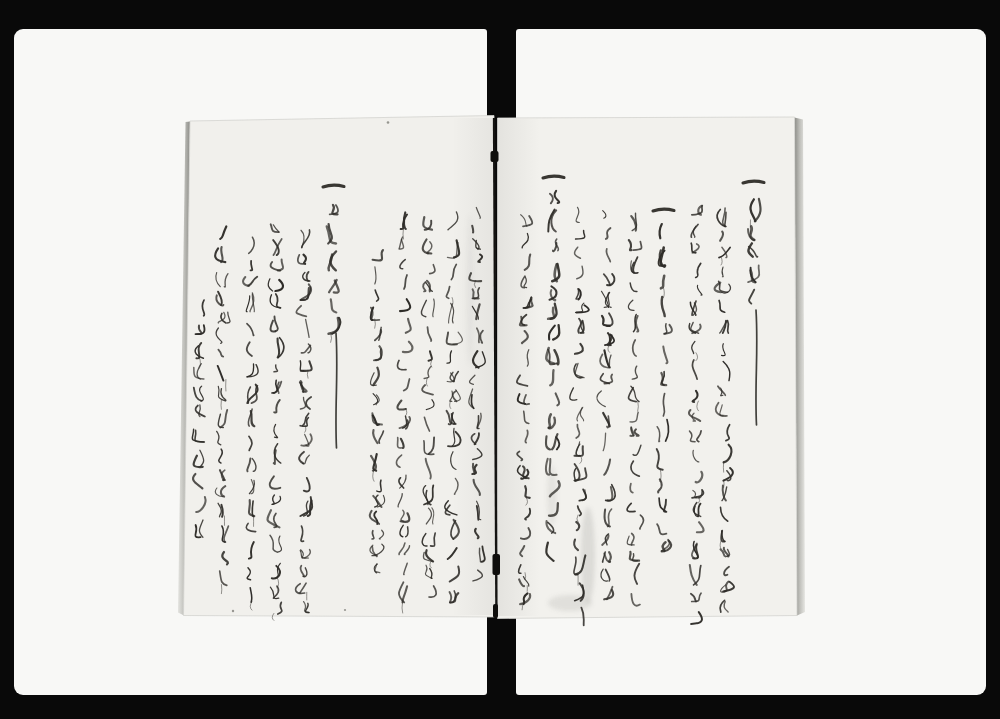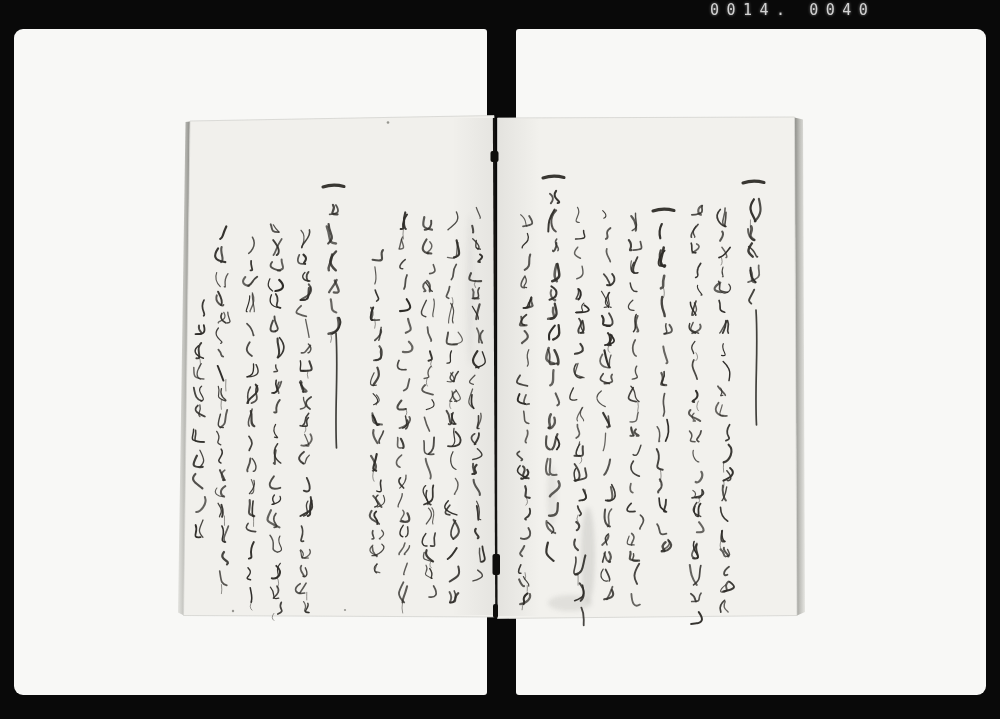--- a/index.html
+++ b/index.html
@@ -14,21 +14,20 @@
   svg.book{position:absolute;left:0;top:0;}
 </style>
 </head>
 <body>
 
 <div class="stage">
 
   <div class="lightbox left"></div>
   <div class="lightbox right"></div>
 
-  <div class="counter">0014. 0040</div>
 
   <svg class="book" width="1000" height="719" viewBox="0 0 1000 719">
     <defs>
       <linearGradient id="edgeL" x1="0" y1="0" x2="1" y2="0">
         <stop offset="0" stop-color="#e4e4e0"></stop>
         <stop offset="0.55" stop-color="#bdbdb8"></stop>
         <stop offset="1" stop-color="#8d8d88"></stop>
       </linearGradient>
       <linearGradient id="edgeR" x1="0" y1="0" x2="1" y2="0">
         <stop offset="0" stop-color="#8d8d88"></stop>

